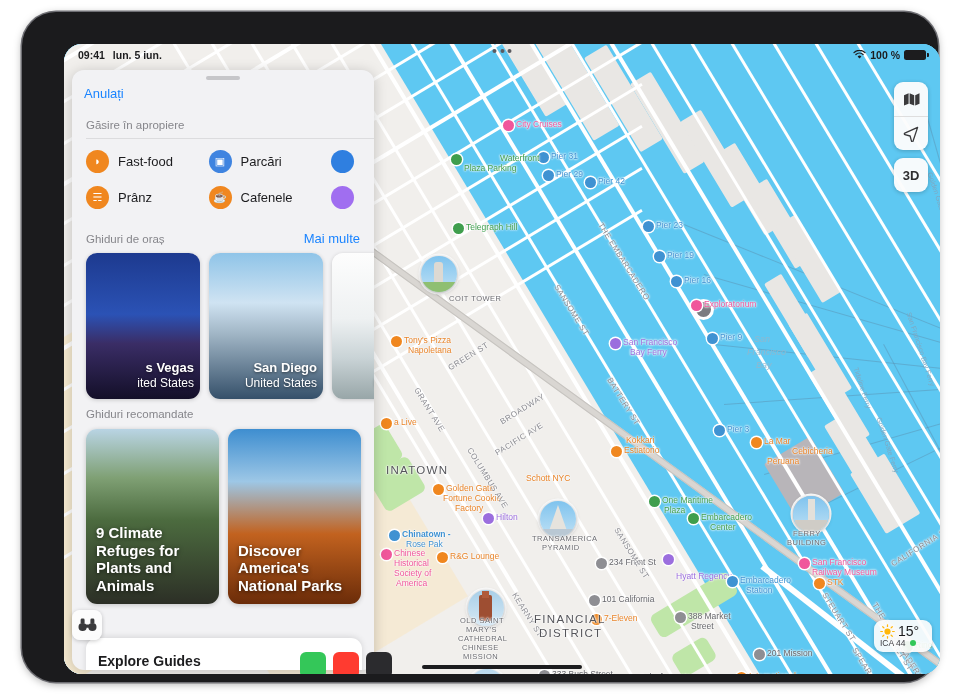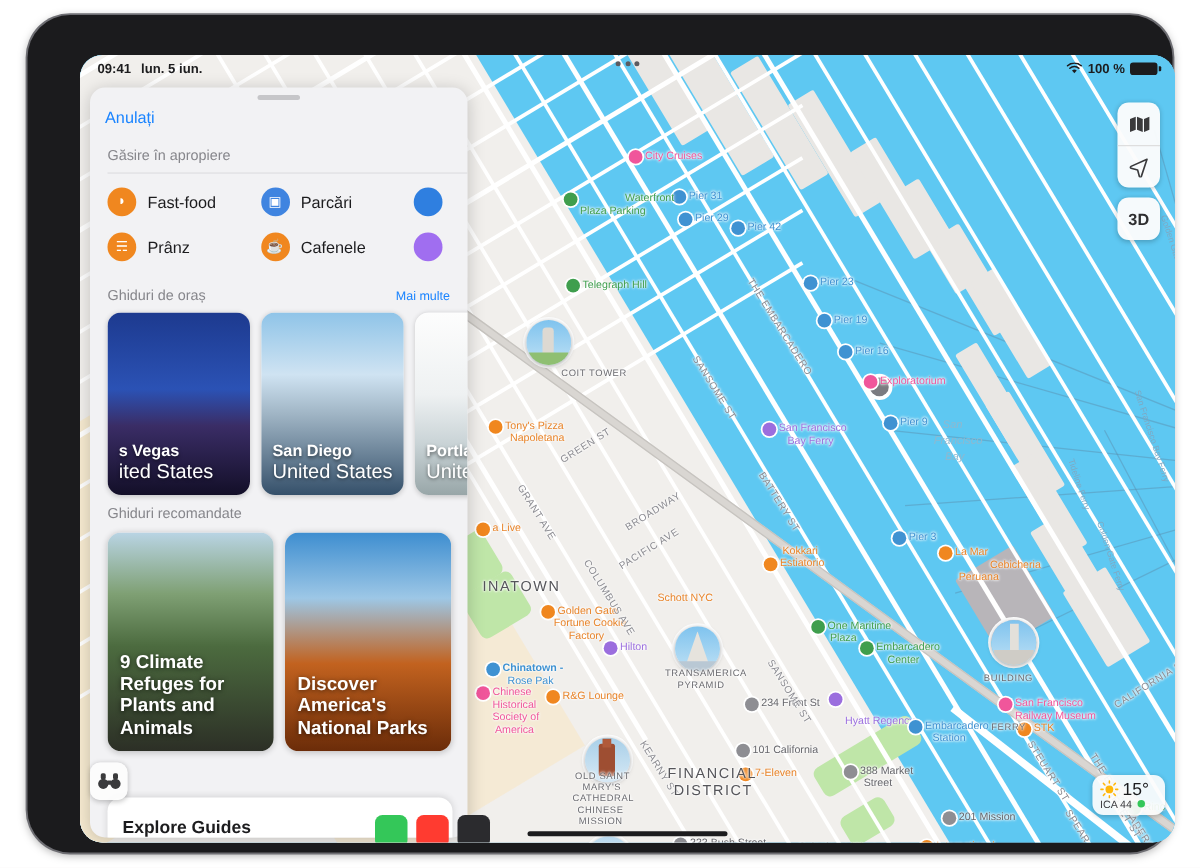--- a/index.html
+++ b/index.html
@@ -208,32 +208,32 @@
     display:flex; align-items:center; justify-content:center;
     color:#fff; font-size:11px; flex:0 0 auto;
   }
   .nb-label { font-size:13px; color:#1c1c1e; }
 
   .row-head {
     display:flex; align-items:baseline; justify-content:space-between;
     padding:9px 14px 7px;
   }
   .row-head .t { font-size:11.5px; color:#86868b; }
-  .row-head .m { font-size:10px; color:#1a84ff;text-align:right; }
+  .row-head .m { font-size:13px; color:#1a84ff;text-align:right; }
 
   .cards { display:flex; gap:9px; padding:0 0 0 14px; }
   .card {
     flex:0 0 auto; width:114px; height:146px; border-radius:11px;
     position:relative; overflow:hidden;
     box-shadow:0 1px 4px rgba(0,0,0,.18);
   }
-  .card .cap { position:absolute; left:9px; bottom:9px; right:6px; }
+  .card .cap { position:absolute; left:9px; bottom:9px; right:6px;text-align:right; }
   .card .cap .n { font-size:13px; font-weight:bold; color:#fff; line-height:1.15;
                   text-shadow:0 1px 3px rgba(0,0,0,.55); }
-  .card .cap .c { font-size:16px; color:#fff; text-shadow:0 1px 3px rgba(0,0,0,.55); }
+  .card .cap .c { font-size:12px; color:#fff; text-shadow:0 1px 3px rgba(0,0,0,.55); }
 
   
   .art-vegas { position:absolute; inset:0; background:linear-gradient(#1d3a8f 0%,#2b52b5 42%,#3a2d66 62%,#130f28 100%); }
   .art-sd    { position:absolute; inset:0; background:linear-gradient(#8fc4e8 0%,#cfe3f2 34%,#9fb4c4 56%,#35506a 100%); }
   .art-pdx   { position:absolute; inset:0; background:linear-gradient(#fdfdfd 0%,#eef1f2 45%,#c9d3d6 72%,#98a6a8 100%); }
 
   .rec-cards { display:flex; gap:9px; padding:2px 0 0 14px; }
   .rec-card {
     flex:0 0 auto; width:133px; height:175px; border-radius:11px;
     position:relative; overflow:hidden; box-shadow:0 1px 5px rgba(0,0,0,.2);
@@ -505,21 +505,21 @@
             <div class="maplabel dist" style="left: 475px; top: 583px;">DISTRICT</div>
             <div class="maplabel dist" style="left: 322px; top: 420px;">INATOWN</div>
             <div class="maplabel landmark" style="left: 385px; top: 250px;">COIT TOWER</div>
             <div class="maplabel landmark" style="left: 468px; top: 490px;">TRANSAMERICA</div>
             <div class="maplabel landmark" style="left: 478px; top: 499px;">PYRAMID</div>
             <div class="maplabel landmark" style="left: 396px; top: 572px;">OLD SAINT</div>
             <div class="maplabel landmark" style="left: 402px; top: 581px;">MARY'S</div>
             <div class="maplabel landmark" style="left: 394px; top: 590px;">CATHEDRAL</div>
             <div class="maplabel landmark" style="left: 398px; top: 599px;">CHINESE</div>
             <div class="maplabel landmark" style="left: 399px; top: 608px;">MISSION</div>
-            <div class="maplabel landmark" style="left: 729px; top: 485px; margin-top: 48px;">FERRY</div>
+            <div class="maplabel landmark" style="left: 729px; top: 485px;">FERRY</div>
             <div class="maplabel landmark" style="left: 723px; top: 494px;">BUILDING</div>
             <div class="maplabel ferry-nm" style="left: 792px; top: 320px; transform: rotate(72deg); transform-origin: 0px 50%;">Tideline Ferry</div>
             <div class="maplabel ferry-nm" style="left: 845px; top: 265px; transform: rotate(72deg); transform-origin: 0px 50%;">San Francisco Bay Ferry</div>
             <div class="maplabel ferry-nm" style="left: 815px; top: 370px; transform: rotate(72deg); transform-origin: 0px 50%;">Golden Gate Ferry</div>
             <div class="maplabel ferry-nm" style="left: 866px; top: 125px; transform: rotate(72deg); transform-origin: 0px 50%;">Golden Gate Ferry</div>
           </div>
 
         <div class="maplabel bay" style="left:690px;top:290px;">San</div>
         <div class="maplabel bay" style="left:683px;top:303px;">Francisco</div>
         <div class="maplabel bay" style="left:692px;top:316px;">Bay</div>

